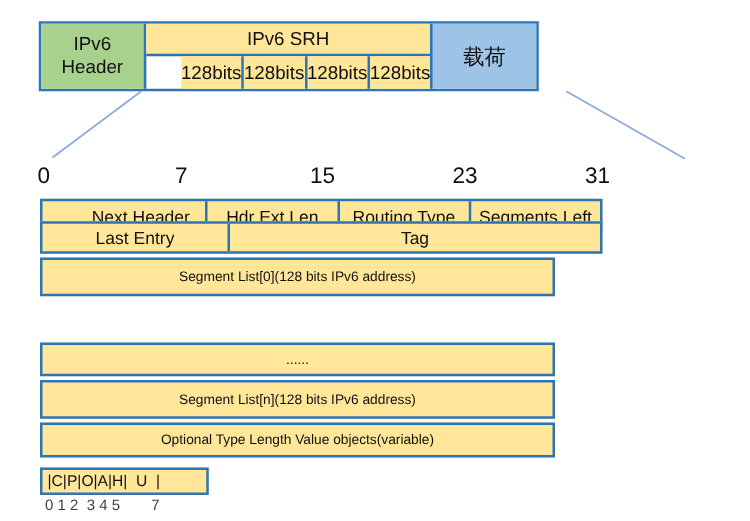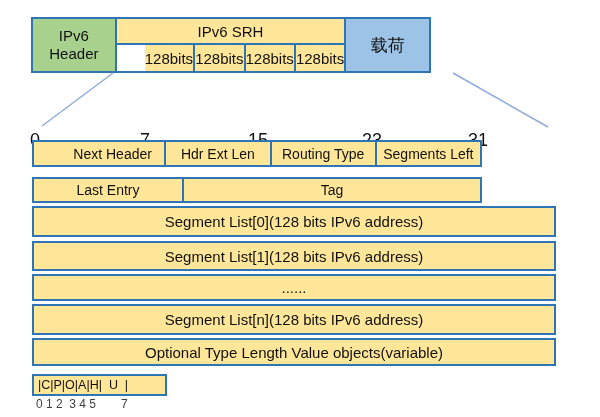--- a/index.html
+++ b/index.html
@@ -57,23 +57,23 @@
     display:flex;
   }
   .fcell{
     box-sizing:border-box;border-left:2px solid var(--border,#2E75B6);
     display:flex;align-items:center;justify-content:center;font-size:14px;
   }
   .fcell:first-child{border-left:none;}
   .f1{flex:1;} .f2{flex:2;}
 
   .wrow{
-    position:absolute;left:32px;width:524px;box-sizing:border-box;
+    position:absolute;left:32px;width:412px;box-sizing:border-box;
     border:2px solid var(--border,#2E75B6);background:var(--yellow,#FFE699);
-    display:flex;align-items:center;justify-content:center;font-size:15px;
+    display:flex;align-items:center;justify-content:center;font-size:11px;
   }
 
   
   .flagbox{
     position:absolute;left:32px;top:374px;width:135px;height:22px;
     box-sizing:border-box;border:2px solid var(--border,#2E75B6);
     background:var(--yellow,#FFE699);
     display:flex;align-items:center;padding-left:4px;
     font-size:12.5px;white-space:pre;
   }
@@ -111,34 +111,33 @@
     <line x1="113" y1="73" x2="42" y2="126" stroke="#8FAADC" stroke-width="1.5"></line>
     <line x1="453" y1="73" x2="548" y2="127" stroke="#8FAADC" stroke-width="1.5"></line>
   </svg>
 
   <span class="tick" style="left:35px">0</span>
   <span class="tick" style="left:145px">7</span>
   <span class="tick" style="left:258px">15</span>
   <span class="tick" style="left:372px">23</span>
   <span class="tick" style="left:478px">31</span>
 
-  <div class="frow" style="top:140px;height:27px;padding-left:27px;">
+  <div class="frow" style="top:159px;height:27px;padding-left:27px;">
     <div class="fcell f1">Next Header</div>
     <div class="fcell f1">Hdr Ext Len</div>
     <div class="fcell f1">Routing Type</div>
     <div class="fcell f1">Segments Left</div>
   </div>
 
   <div class="frow" style="top:177px;height:26px;">
     <div class="fcell f1">Last Entry</div>
     <div class="fcell f2">Tag</div>
   </div>
 
   <div class="wrow" style="top:206px;height:31px;">Segment List[0](128 bits IPv6 address)</div>
-  <div class="wrow" style="top:241px;height:30px;">Segment List[1](128 bits IPv6 address)</div>
   <div class="wrow" style="top:274px;height:27px;">......</div>
   <div class="wrow" style="top:304px;height:31px;">Segment List[n](128 bits IPv6 address)</div>
   <div class="wrow" style="top:338px;height:28px;">Optional Type Length Value objects(variable)</div>
 
   <div class="flagbox">|C|P|O|A|H|  U  |</div>
   <div class="flagbits">
     <span>0 1 2  3 4 5</span>
     <span class="right">7</span>
   </div>
 

